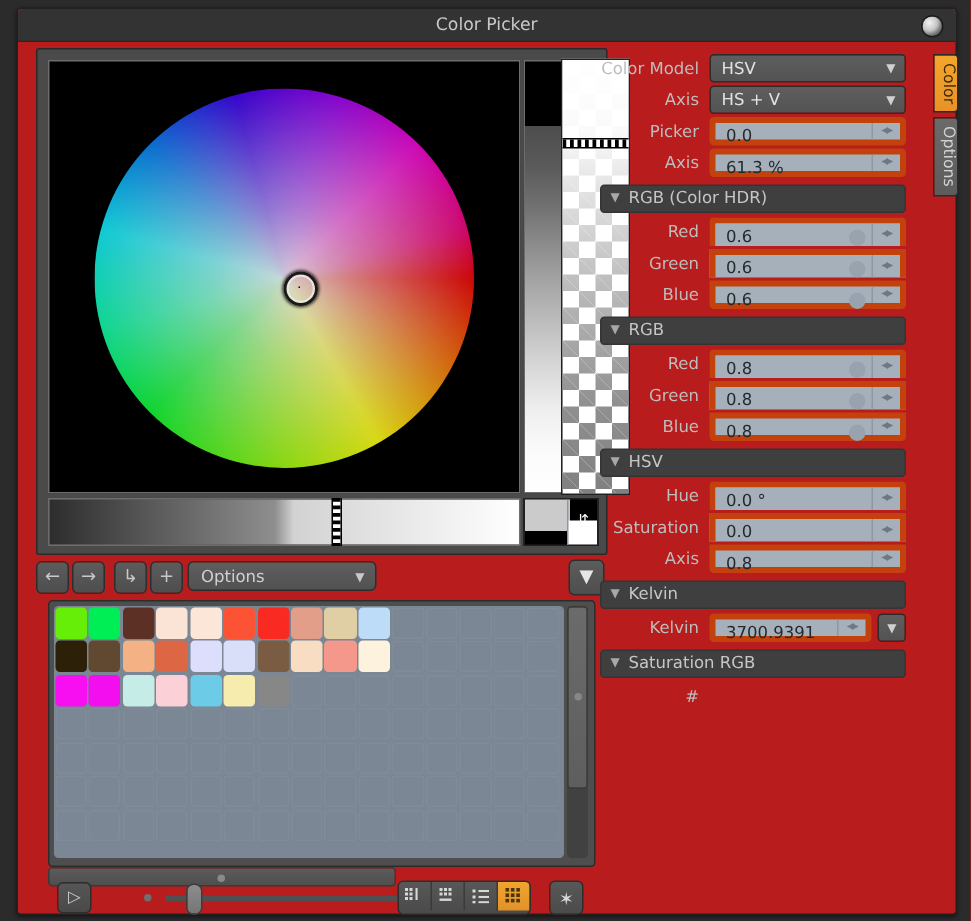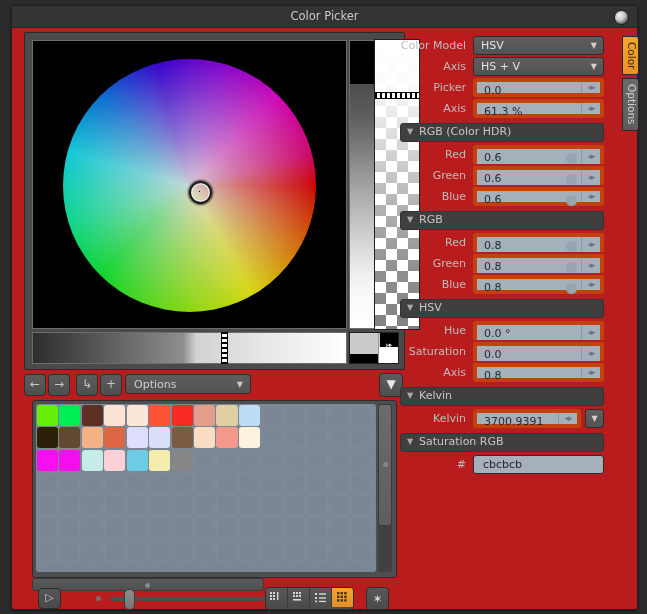--- a/index.html
+++ b/index.html
@@ -657,25 +657,20 @@
         </div>
       </div>
     </div>
 
     <div class="section">
       <span class="tri">▼</span>
       <span>Saturation RGB</span>
     </div>
     <div class="row">
       <div class="hexhash">#</div>
-      <div class="ctl">
-        <div class="hexfield">
-          <span>cbcbcb</span>
-        </div>
-      </div>
     </div>
   </div>
 
   <div class="tabs">
     <div class="vtab active">Color</div>
     <div class="vtab idle">Options</div>
   </div>
 
 </div>
 

